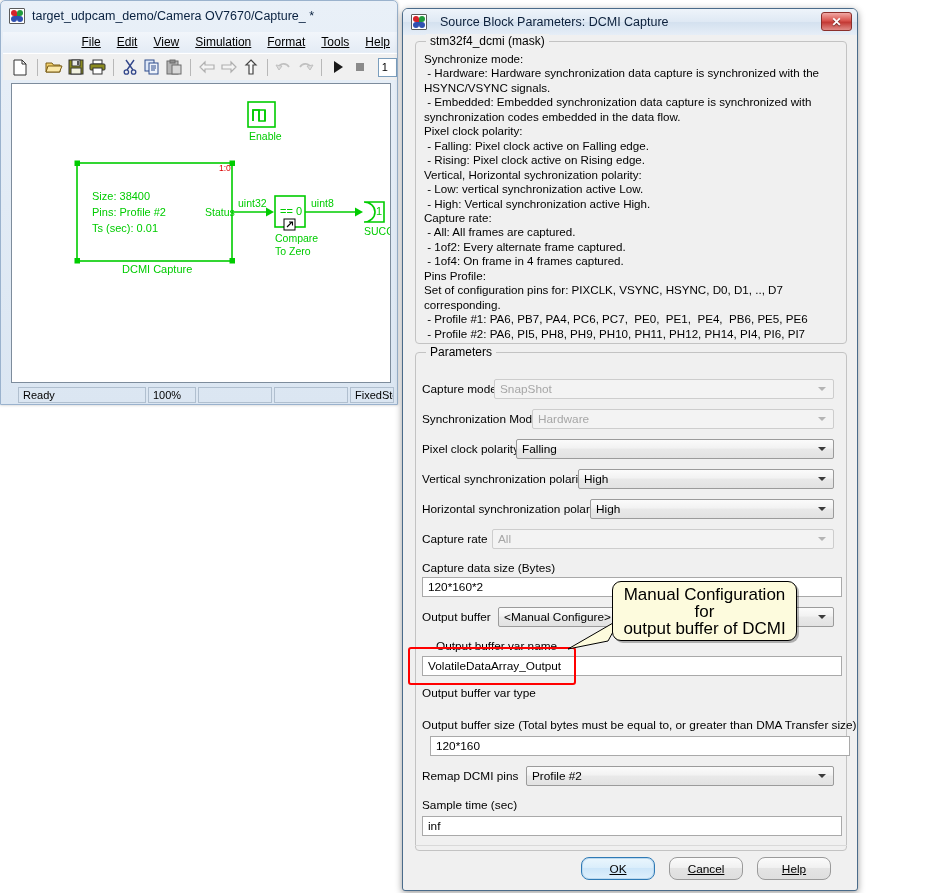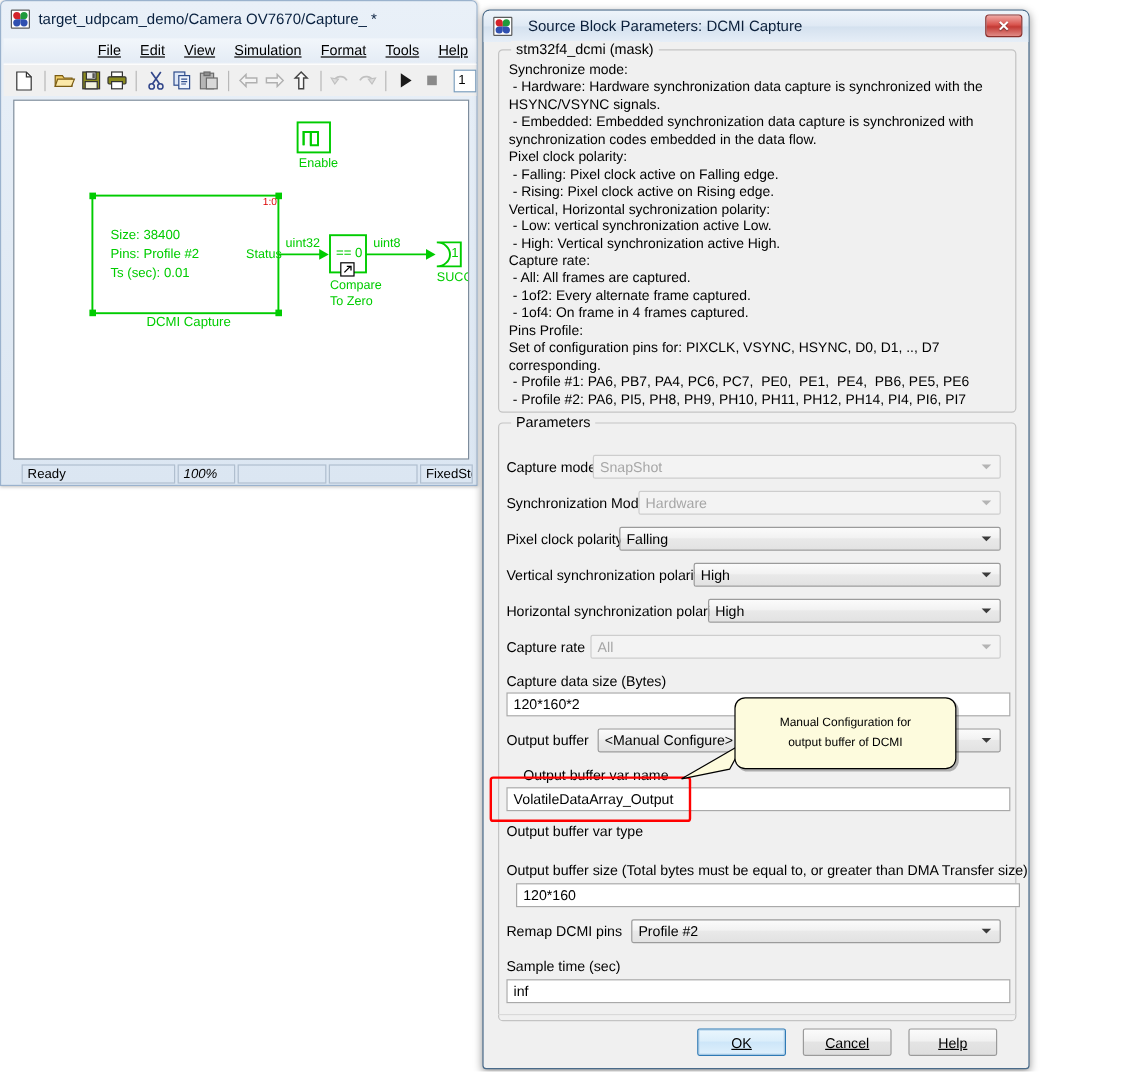--- a/index.html
+++ b/index.html
@@ -146,29 +146,29 @@
 
   
   #callout{
     position:absolute; left:612px; top:581px; width:185px; height:64px; z-index:40;
   }
   #callout .bubble{
     position:absolute;left:0;top:0;width:185px;height:60px;
     background:#fdfbdd; border:1px solid #000; border-radius:9px;
     box-shadow:2px 2px 0 rgba(0,0,0,.28);
     display:flex;flex-direction:column;align-items:center;justify-content:center;
-    font-size:10px;color:#000;line-height:17px;text-align:center;
+    font-size:17px;color:#000;line-height:17px;text-align:center;
   }
   #callout svg{position:absolute;left:-48px;top:42px;overflow:visible;}
 
   
   #btn-row{ position:absolute; left:0; bottom:10px; width:100%;
     display:flex; justify-content:flex-end; gap:14px; padding-right:26px; }
   .dlgbtn{
-    width:74px;height:23px;border-radius:2px;
+    width:74px;height:23px;border-radius:8px;
     border:1px solid #9a9a9a;
     background:linear-gradient(180deg,#fbfbfb 0%,#f1f1f1 45%,#e4e4e4 50%,#dedede 100%);
     font-size:11.8px;color:#000;
     display:flex;align-items:center;justify-content:center;
   }
   .dlgbtn.focused{
     border:1px solid #2f7ab5; box-shadow:0 0 0 1px #bcd9ef inset;
     background:linear-gradient(180deg,#eaf6fd 0%,#dbeefb 45%,#cde6f9 50%,#dff0fc 100%);
   }
   .dlgbtn u{text-decoration:underline;}
@@ -342,21 +342,21 @@
         <div>Compare</div>
         <div>To Zero</div>
       </div>
       <div style="position:absolute;left:299px;top:113px;font-size:10.5px;color:#00cc00;">uint8</div>
       <div style="position:absolute;left:364px;top:121px;font-size:11px;color:#00cc00;">1</div>
       <div style="position:absolute;left:352px;top:141px;font-size:10.5px;color:#00cc00;">SUCCE</div>
     </div>
 
     <div id="sl-statusbar">
       <div class="sb-cell" style="width:128px;margin-left:15px;">Ready</div>
-      <div class="sb-cell" style="width:48px;font-style:italic;">100%</div>
+      <div class="sb-cell" style="width:48px;">100%</div>
       <div class="sb-cell" style="width:74px;"></div>
       <div class="sb-cell" style="width:74px;"></div>
       <div class="sb-cell" style="width:44px;">FixedSte</div>
     </div>
   </div>
 
   <div id="dialog">
 
     <div id="dlg-titlebar">
       <span class="sl-appicon">

